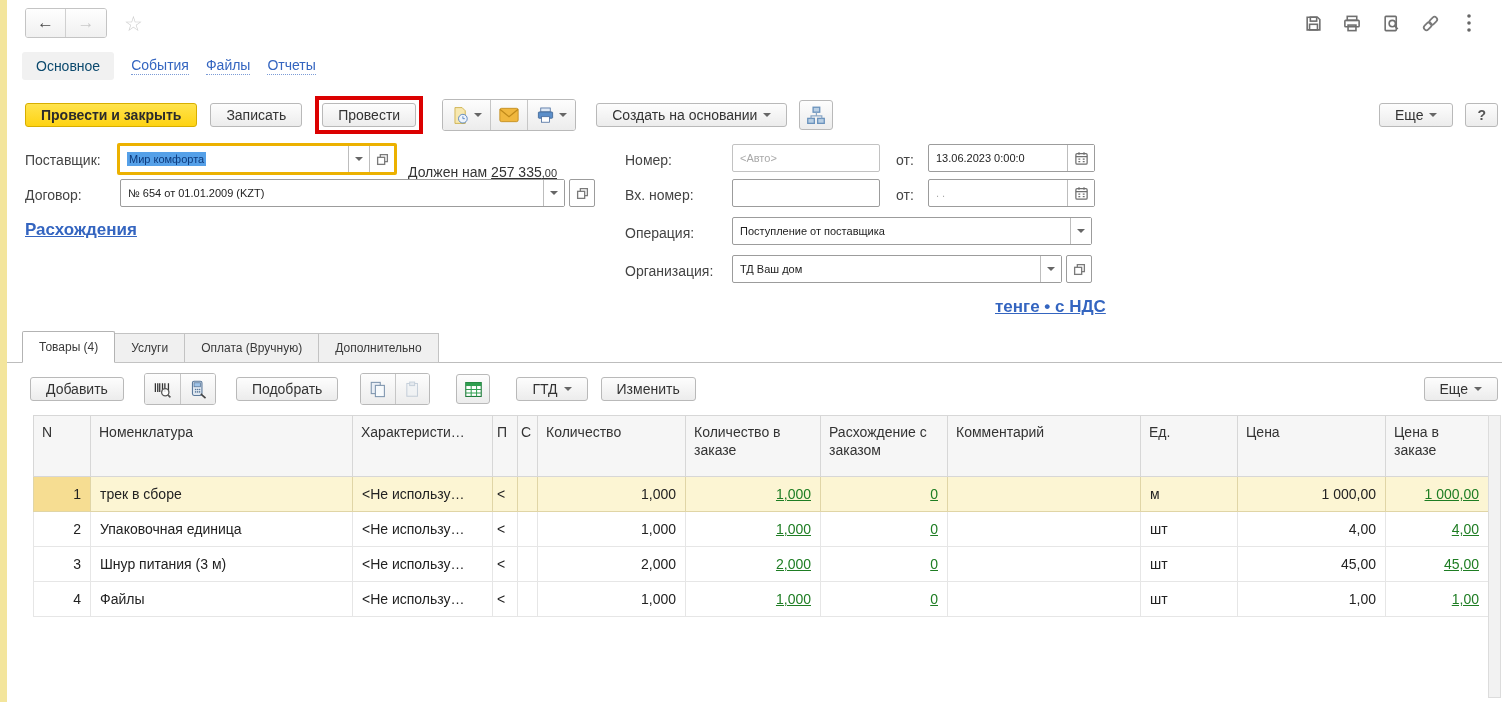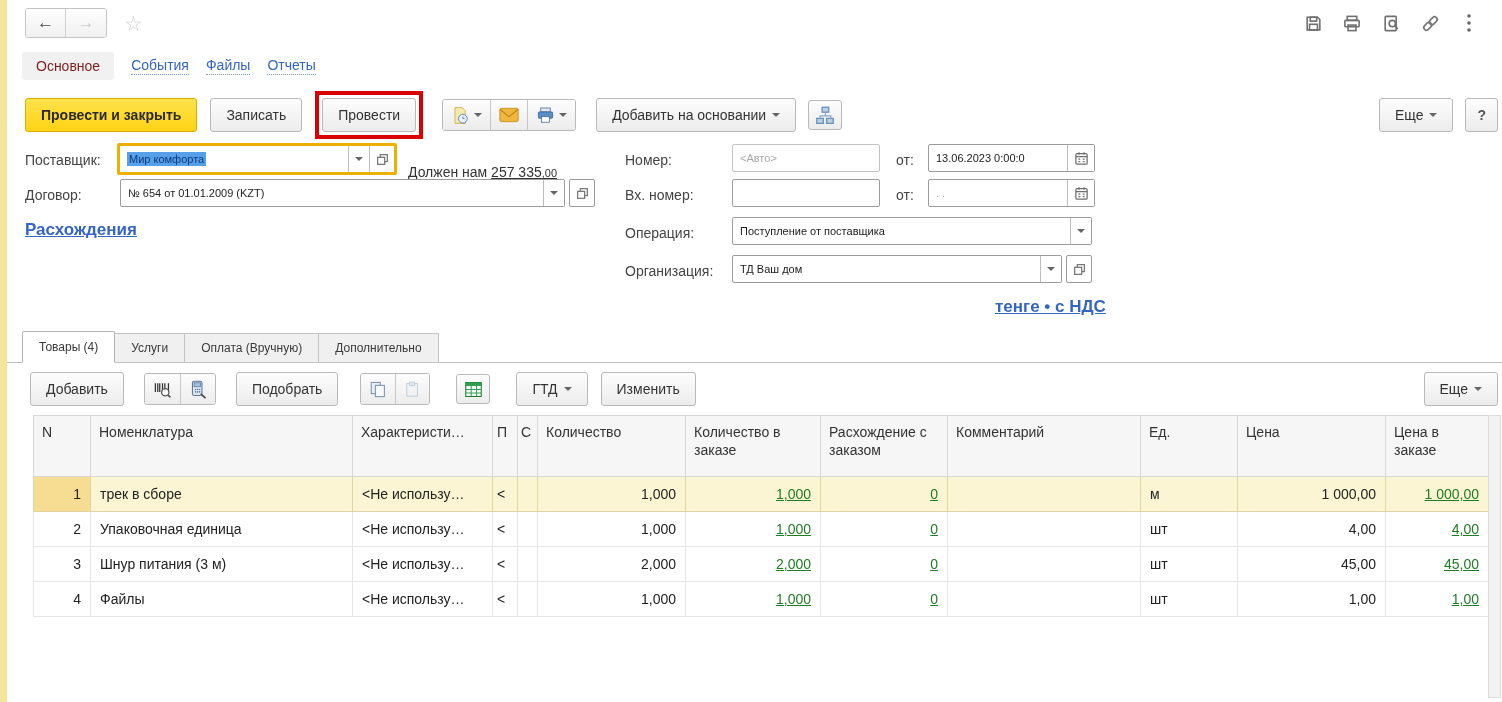--- a/index.html
+++ b/index.html
@@ -15,26 +15,26 @@
   .navbtn { width:40px; height:28px; background:linear-gradient(#fefefe,#f0f0f0); display:flex; align-items:center; justify-content:center; font-size:17px; font-weight:bold; }
   .navbtn.back { color:#4a4a4a; border-right:1px solid #d0d0d0; }
   .navbtn.fwd  { color:#c9c9c9; }
   .star { margin-left:17px; font-size:21px; color:#cfcfcf; line-height:1; }
   .page-title { margin-left:13px; font-size:18px; color:#000; white-space:nowrap; }
   .title-icons { margin-left:auto; display:flex; align-items:center; gap:17px; padding-right:22px; }
   .ticon { display:flex; align-items:center; justify-content:center; width:22px; height:22px; }
 
   
   .navtabs { position:absolute; left:22px; top:51px; height:30px; display:flex; align-items:center; gap:17px; font-size:14px; }
-  .navtab-active { background:#f1f1f1; border-radius:3px; padding:6px 14px; color:#7f1d1d;text-align:right; }
+  .navtab-active { background:#f1f1f1; border-radius:3px; padding:6px 14px; color:#0c4a6e;text-align:right; }
   .navtab-link { color:#3465c0; border-bottom:1px dotted #7b9bd6; padding-bottom:1px; cursor:pointer; }
 
   
   .cmdbar { position:absolute; left:25px; top:92px; right:4px; height:46px; display:flex; align-items:center; }
-  .btn { height:34px; background:linear-gradient(#fdfdfd,#ececec); border:1px solid #b9b9b9; border-radius:3px;
+  .btn { height:24px; background:linear-gradient(#fdfdfd,#ececec); border:1px solid #b9b9b9; border-radius:3px;
          padding:0 15px; font-size:14px; color:#333; display:inline-flex; align-items:center; gap:6px; white-space:nowrap; font-family:inherit; }
   .btn-yellow { background:linear-gradient(#ffe34d,#fed313); border-color:#d7ae00; font-weight:bold; color:#2b2b2b; }
   .caret { width:0; height:0; border-left:4px solid transparent; border-right:4px solid transparent; border-top:4px solid #666; display:inline-block; }
   .red-wrap { border:4px solid #db0000; padding:3px; margin:0 5px 0 13px; display:inline-flex; background:#fff; }
   .icon-group { display:flex; border:1px solid #b9b9b9; border-radius:3px; overflow:hidden; margin-left:14px; }
   .icon-btn { height:30px; background:linear-gradient(#fdfdfd,#ececec); display:flex; align-items:center; justify-content:center; gap:4px; padding:0 8px; }
   .icon-btn + .icon-btn { border-left:1px solid #c6c6c6; }
   .sq-btn { width:34px; height:30px; background:linear-gradient(#fdfdfd,#ececec); border:1px solid #b9b9b9; border-radius:3px; display:inline-flex; align-items:center; justify-content:center; }
   .spacer { flex:1; }
 
@@ -172,21 +172,21 @@
           <svg width="19" height="19" viewBox="0 0 24 24">
               <rect x="6" y="2.5" width="12" height="5" fill="#dfe9f5" stroke="#46699c"></rect>
               <rect x="3" y="7.5" width="18" height="8" rx="1" fill="#5b8ec9" stroke="#3a618f"></rect>
               <rect x="7" y="13.5" width="10" height="7" fill="#fff" stroke="#46699c"></rect>
             </svg>
         </span>
           <span class="caret"></span>
       </div>
     </div>
     <button class="btn" style="margin-left:20px;">
-      <span>Добавить на основании</span>
+      <span>Создать на основании</span>
         <span class="caret"></span>
     </button>
     <span class="sq-btn" style="margin-left:12px;">
       <span>
         <svg width="20" height="19" viewBox="0 0 24 23">
             <rect x="8.5" y="1.5" width="8" height="6" fill="#b9cfe4" stroke="#6b93bd" stroke-width="1.6"></rect>
             <rect x="2" y="15" width="8" height="6" fill="#b9cfe4" stroke="#6b93bd" stroke-width="1.6"></rect>
             <rect x="14" y="15" width="8" height="6" fill="#b9cfe4" stroke="#6b93bd" stroke-width="1.6"></rect>
             <path d="M12.5 8v4M6 15v-3h13v3" fill="none" stroke="#8ba8c6" stroke-width="1.5"></path>
           </svg>

